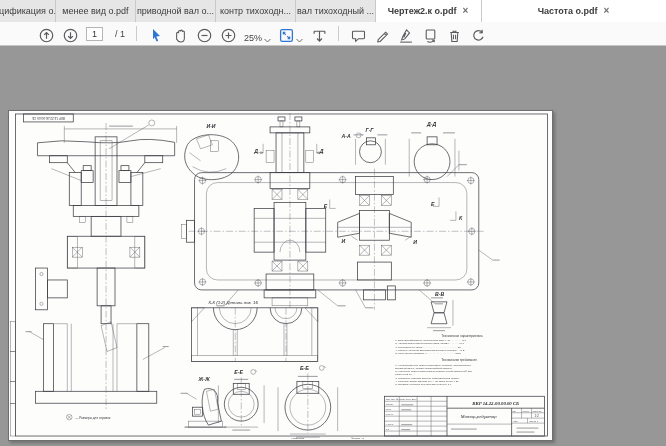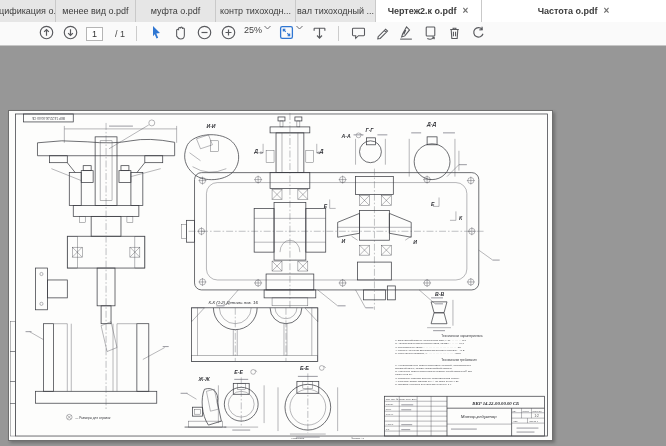--- a/index.html
+++ b/index.html
@@ -11,21 +11,21 @@
   .tab { display:flex; align-items:center; justify-content:center; gap:5px;
          height:22px; background:#e6e6e6; border-right:1px solid #c9c9c9;
          font-size:9px; color:#3c3c3c; padding:0 5px; white-space:nowrap;
          overflow:hidden; cursor:default; }
   .tab.active { background:#ffffff;font-weight:bold; }
   .tab .x { color:#707070; font-size:10px; line-height:10px; padding:0 1px; }
 
   
   .toolbar { display:flex; align-items:center; height:24px; background:#fafafa;
              border-bottom:1px solid #c6c6c6; padding-left:38px; gap:8px; }
-  .tbtn { display:flex; align-items:flex-start; justify-content:center; height:18px; min-width:16px; }
+  .tbtn { display:flex; align-items:flex-end; justify-content:center; height:18px; min-width:16px; }
   .tbtn svg { display:block; }
   .sep { width:1px; height:15px; background:#cccccc; margin:0 3px; }
   .pagebox { width:17px; height:14px; border:1px solid #b5b5b5; background:#fff;
              font-size:9px; color:#333; text-align:center; line-height:13px; }
   .pnum { font-size:9px; color:#444; margin-left:4px; }
   .zoomtxt { font-size:9px; color:#444; }
   .caret { margin-left:2px; }
 
   
   .content { position:relative; width:666px; height:399px; background:#979797; }
@@ -49,21 +49,21 @@
 <body>
 
 <div class="tabbar">
   <div class="tab" style="flex:0 0 56px">
       <span>ецификация о...</span>
     </div>
   <div class="tab" style="flex:0 0 80px">
       <span>менее вид o.pdf</span>
     </div>
   <div class="tab" style="flex:0 0 80px">
-      <span>муфта o.pdf</span>
+      <span>приводной вал о...</span>
     </div>
   <div class="tab" style="flex:0 0 80px">
       <span>контр тихоходн...</span>
     </div>
   <div class="tab" style="flex:0 0 80px">
       <span>вал тихоходный ...</span>
     </div>
   <div class="tab active" style="flex:0 0 106px">
     <span>Чертеж2.к o.pdf</span>
     <span class="x">×</span>

